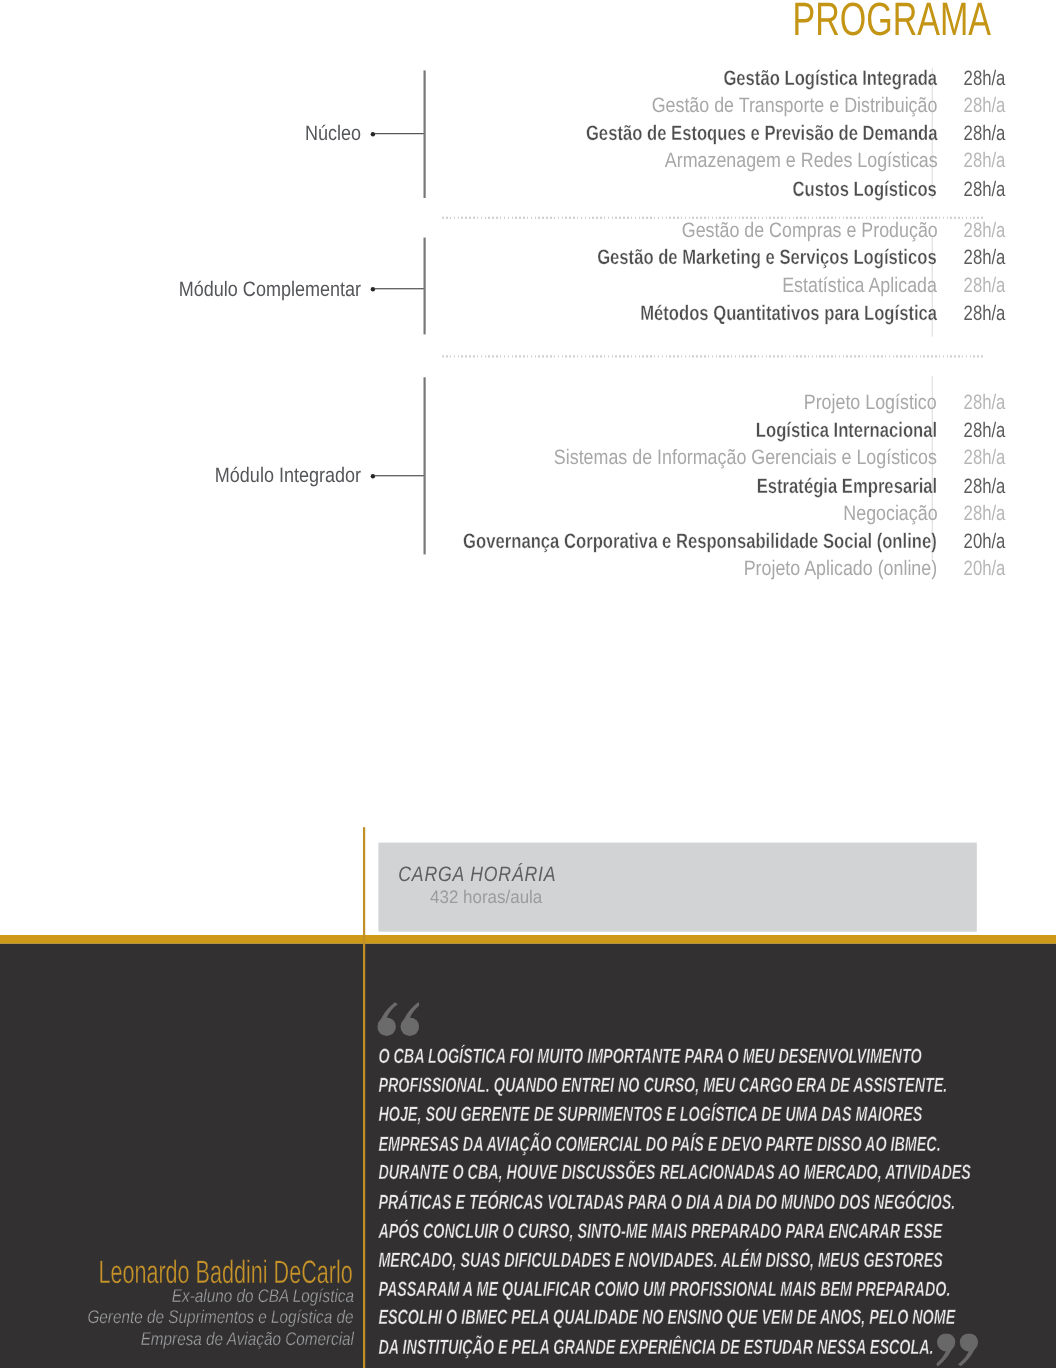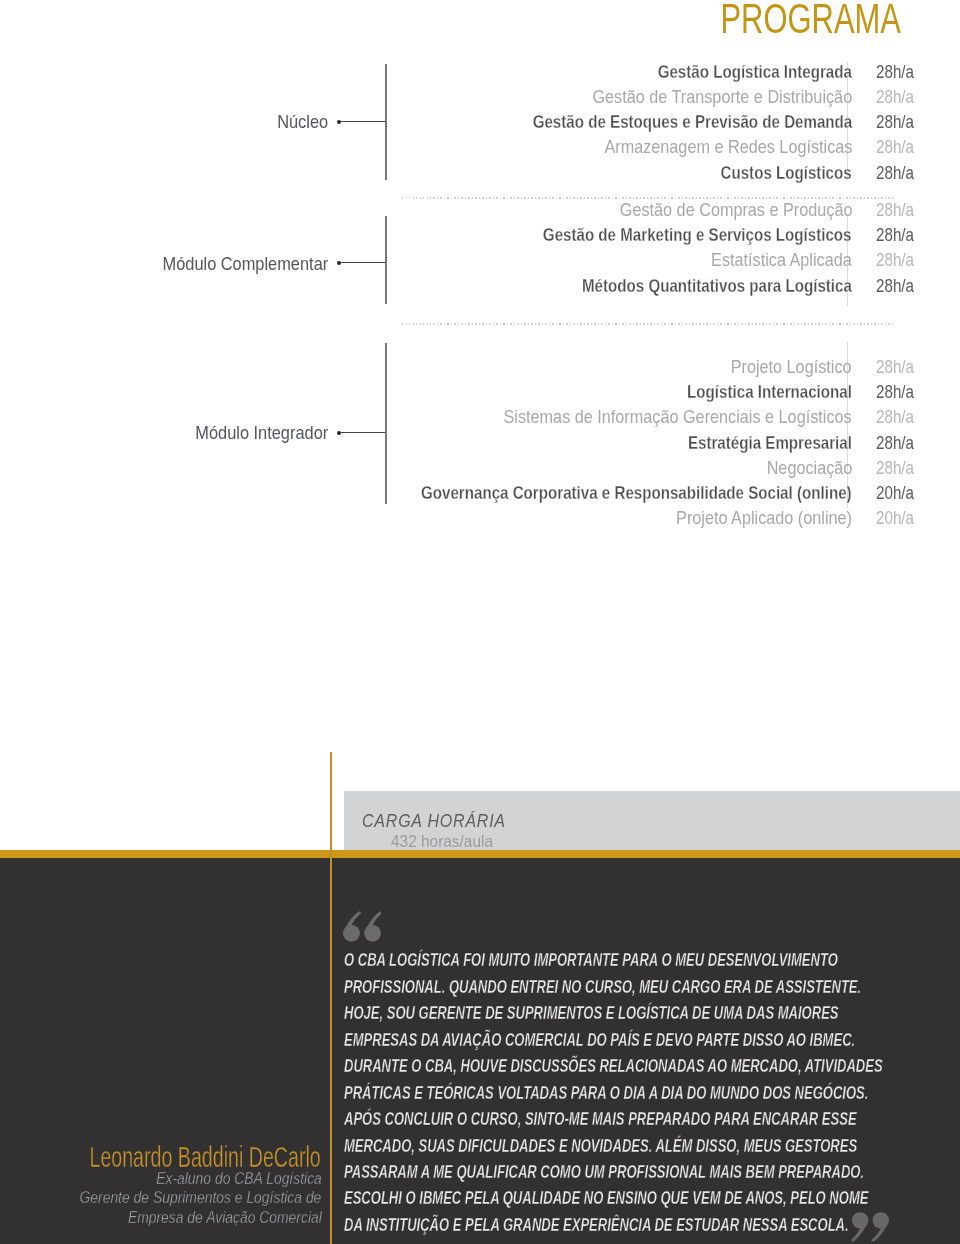--- a/index.html
+++ b/index.html
@@ -38,21 +38,21 @@
                  -webkit-text-stroke:0.3px #ffffff;}
   .em-1 .c-hours{color:#5B5B5B;font-weight:400;}
   .em-0 .c-name{color:#A8A8A8;font-weight:400;transform:scaleX(0.854);}
   .em-0 .c-hours{color:#B6B6B6;font-weight:400;}
 
   .dotted{position:absolute;left:401.5px;width:493px;height:1.4px;
           background-image:repeating-linear-gradient(to right,
             #CFCFCF 0px,#CFCFCF 1.4px,rgba(255,255,255,0) 1.4px,rgba(255,255,255,0) 3.5px);}
 
   
-  .workload{position:absolute;left:344px;top:791px;width:616px;height:80.7px;
+  .workload{position:absolute;left:344px;top:766px;width:544px;height:80.7px;
             background:#D1D3D4;}
   .wl-title{position:absolute;left:18.4px;top:19.9px;font-size:19px;font-style:italic;
             color:#5D5E60;line-height:19px;white-space:nowrap;letter-spacing:0.9px;
             transform:scaleX(0.844);transform-origin:0% 50%;}
   .wl-value{position:absolute;left:47.2px;top:41.9px;font-size:16.5px;color:#9A9C9E;
             line-height:17px;white-space:nowrap;
             transform:scaleX(0.934);transform-origin:0% 50%;}
 
   
   .goldbar{position:absolute;left:0;top:849.5px;width:960px;height:8.1px;background:#CE9918;}

